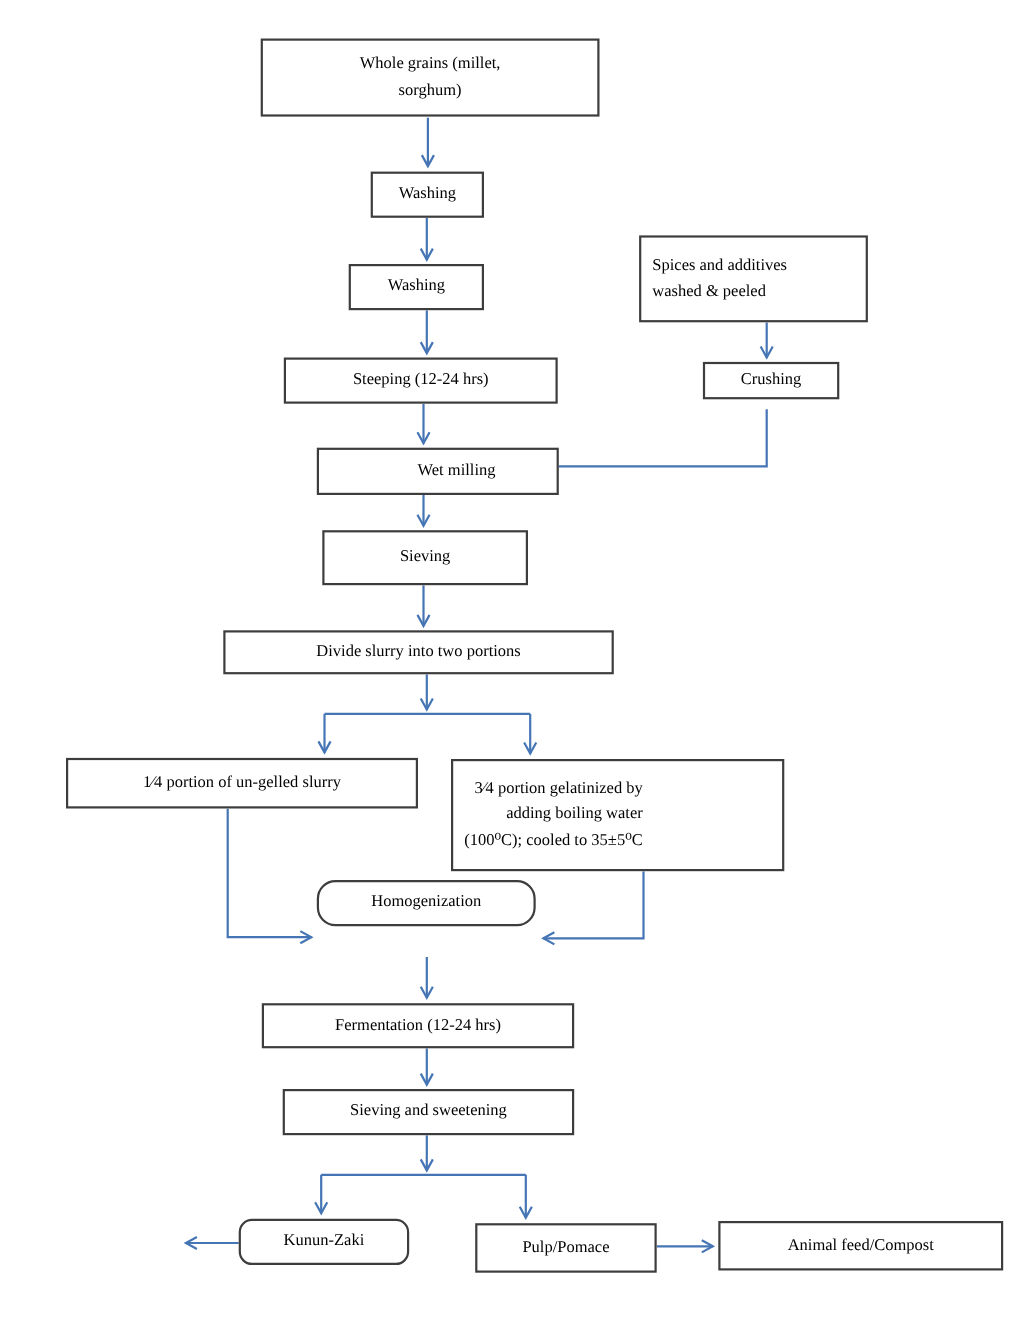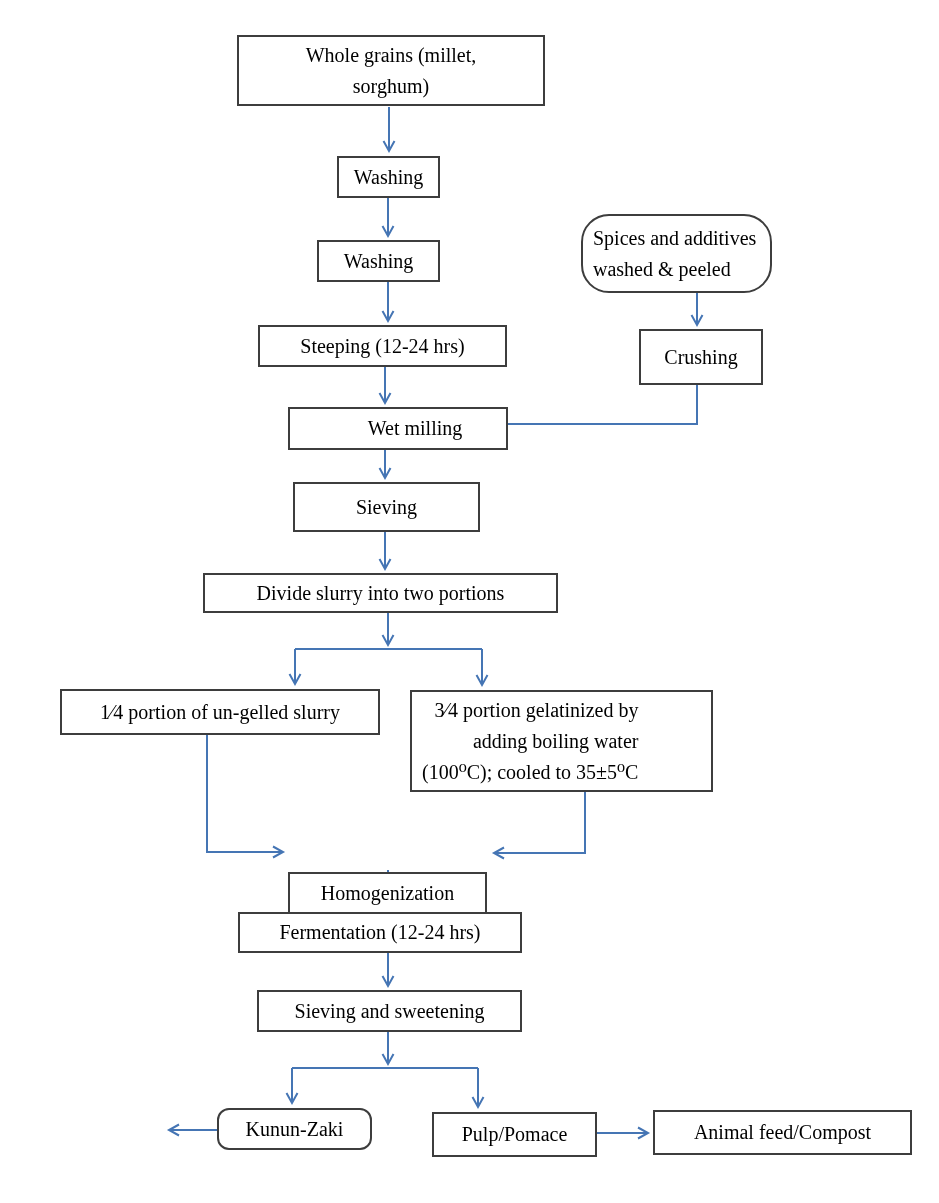--- a/index.html
+++ b/index.html
@@ -19,42 +19,42 @@
   }
   .edges{position:absolute;left:0;top:0;width:939px;height:1203px;}
   .edges path{fill:none;stroke:var(--arrow);stroke-width:2;}
   #arrowhead path{fill:none;stroke:var(--arrow);stroke-width:2;}
   .node{
     position:absolute;
     box-sizing:border-box;
     border:2px solid var(--border);
     background:var(--node-fill);
     color:var(--text);
-    font-size:20px;
+    font-size:15px;
     line-height:1.55;
     display:flex;
     align-items:center;
     justify-content:center;
     text-align:center;
     white-space:pre-line;
     padding:0 6px;
   }
   .node.left{justify-content:flex-start;text-align:left;padding:0 10px;}
   #n-whole-grains{left:237px;top:35px;width:308px;height:71px;}
   #n-sorting{left:337px;top:156px;width:103px;height:42px;}
   #n-washing{left:317px;top:240px;width:123px;height:42px;}
   #n-steeping{left:258px;top:325px;width:249px;height:42px;}
-  #n-spices{left:581px;top:214px;width:191px;height:79px;border-radius:28px;}
-  #n-crushing{left:639px;top:329px;width:124px;height:56px;}
+  #n-spices{left:581px;top:214px;width:208px;height:79px;}
+  #n-crushing{left:639px;top:329px;width:124px;height:34px;}
   #n-wet-milling{left:288px;top:407px;width:220px;height:43px;padding-left:40px;}
   #n-sieving{left:293px;top:482px;width:187px;height:50px;}
   #n-divide{left:203px;top:573px;width:355px;height:40px;}
   #n-quarter{left:60px;top:689px;width:320px;height:46px;}
   #n-three-quarter{left:410px;top:690px;width:303px;height:102px;text-align:right;}
-  #n-homogenization{left:288px;top:872px;width:199px;height:42px;}
+  #n-homogenization{left:288px;top:800px;width:199px;height:42px;border-radius:17px;}
   #n-fermentation{left:238px;top:912px;width:284px;height:41px;}
   #n-sieving-sweetening{left:257px;top:990px;width:265px;height:42px;}
   #n-kunun-zaki{left:217px;top:1108px;width:155px;height:42px;border-radius:12px;}
   #n-bottling{left:48px;top:1112px;width:114px;height:43px;}
   #n-pulp-pomace{left:432px;top:1112px;width:165px;height:45px;}
   #n-animal-feed{left:653px;top:1110px;width:259px;height:45px;}
 </style>
 </head>
 <body>
 

